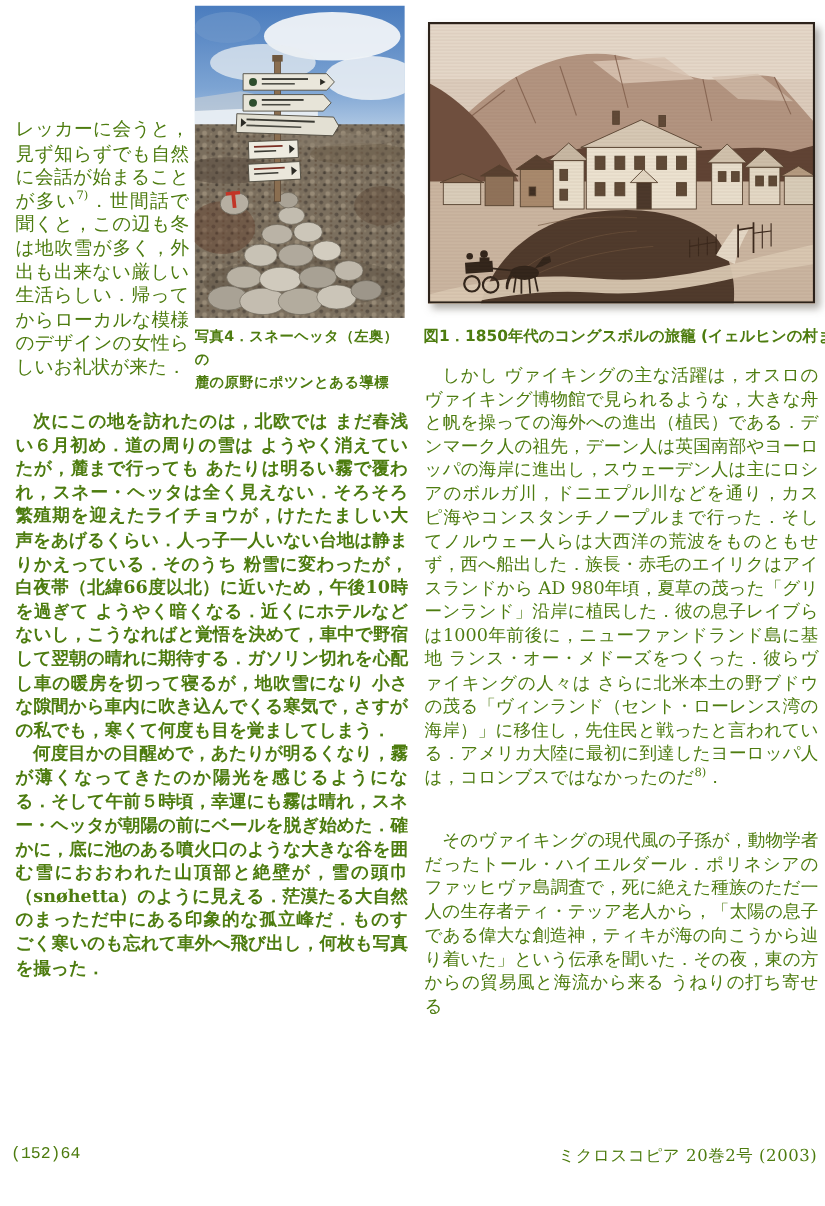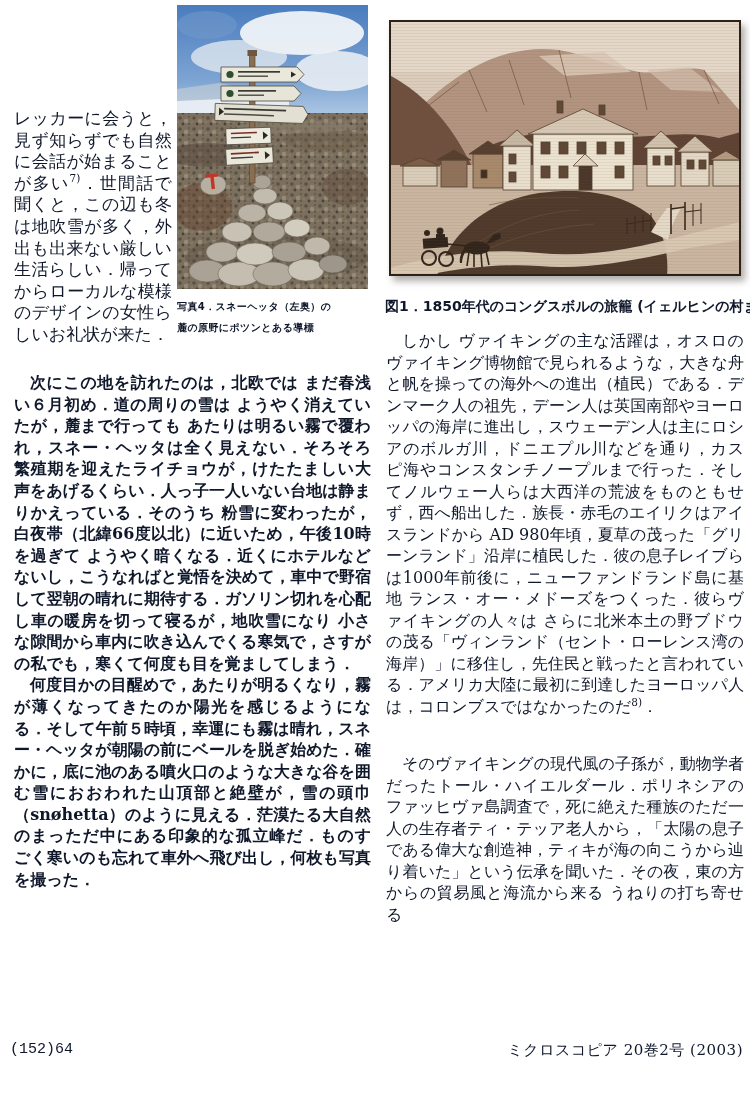--- a/index.html
+++ b/index.html
@@ -1,32 +1,32 @@
 <!DOCTYPE html>
 <html><head>
 <meta charset="utf-8">
 <style>
   html,body{margin:0;padding:0;background:#ffffff;}
   .page{
     position:relative;width:750px;height:1096px;background:#ffffff;
-    overflow:hidden;color:#0f172a;
+    overflow:hidden;color:#4d7c0f;
     font-family:"DejaVu Serif","Liberation Serif",serif;
   }
   p{margin:0;}
   .jtext{text-align:justify;}
   .intro-col{
     position:absolute;left:14px;top:108px;width:158px;
     font-size:17px;line-height:21.6px;
   }
   .photo-fig{position:absolute;left:177px;top:5px;width:191px;}
   .photo-fig svg{display:block;}
   .photo-caption{
     margin-top:7px;
     font-family:"DejaVu Sans","Liberation Sans",sans-serif;
-    font-weight:bold;font-size:10px;line-height:21px;letter-spacing:.4px;
+    font-weight:bold;font-size:13px;line-height:21px;letter-spacing:.4px;
   }
   .fig1{position:absolute;left:389px;top:20px;width:356px;height:262px;}
   .fig1 svg{display:block;box-shadow:4px 5px 7px rgba(110,104,96,.55);}
   .fig1-caption{
     position:absolute;left:385px;top:296px;width:365px;
     overflow:hidden;white-space:nowrap;
     font-family:"DejaVu Sans","Liberation Sans",sans-serif;
     font-weight:bold;font-size:14px;line-height:20px;
   }
   .col-left{position:absolute;left:14px;top:372px;width:357px;font-size:16px;line-height:21.6px;font-weight:bold;}

